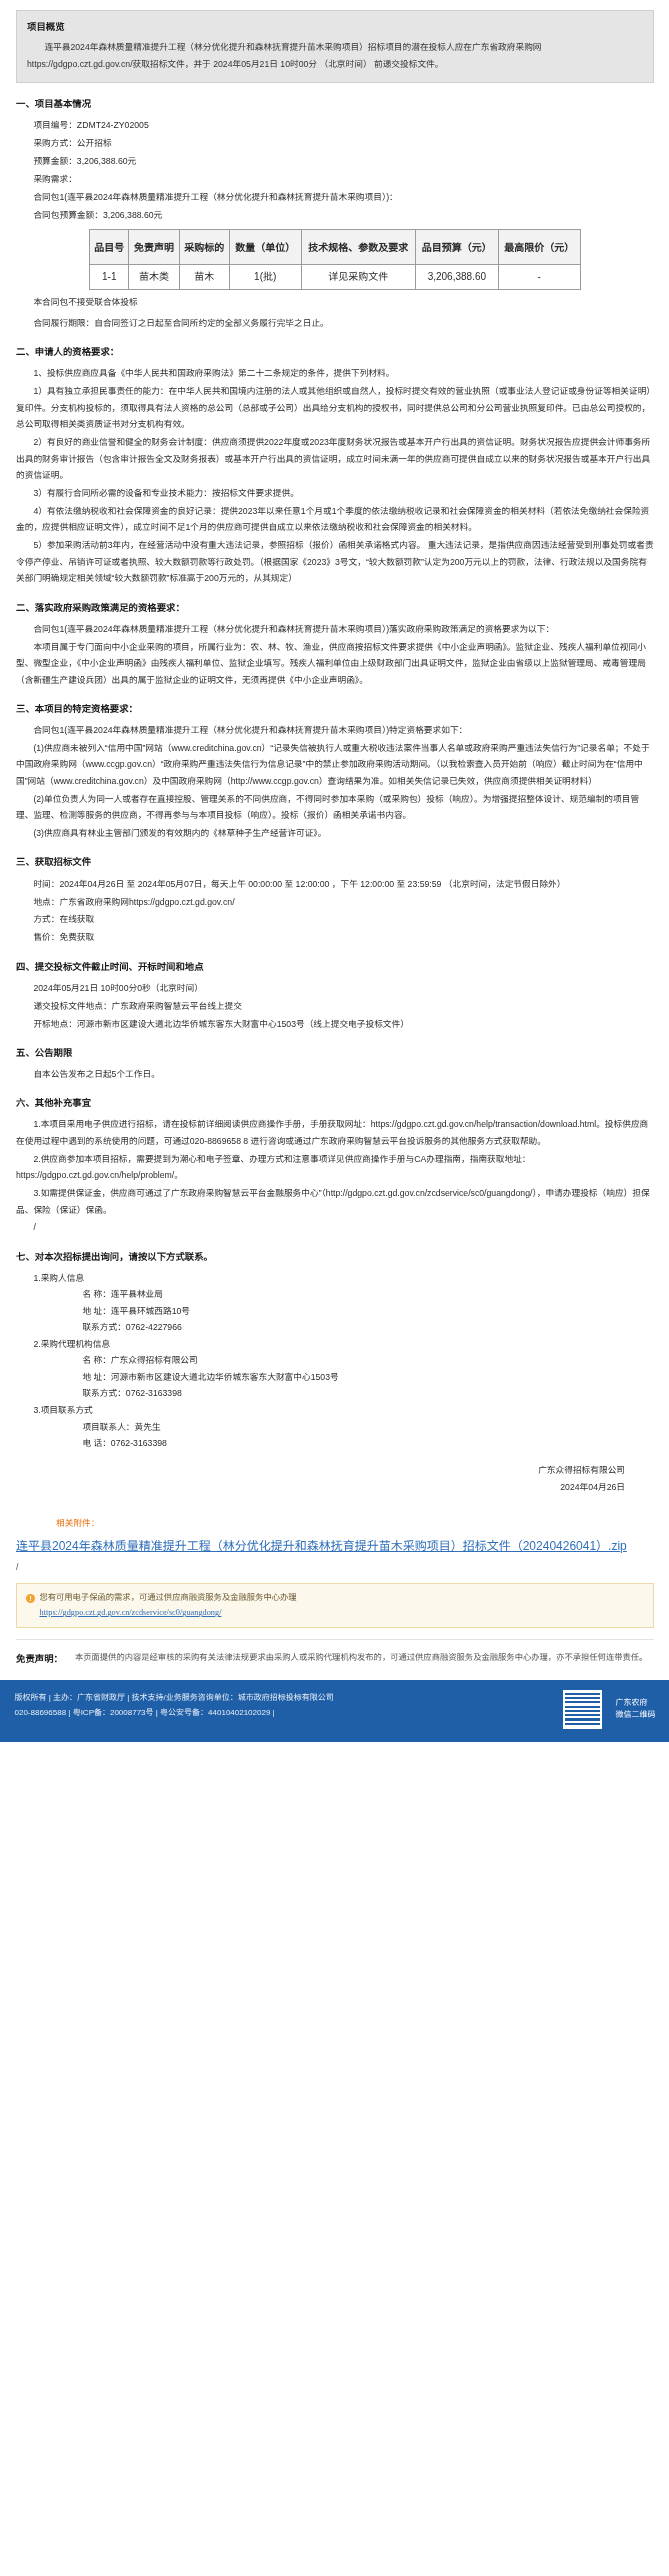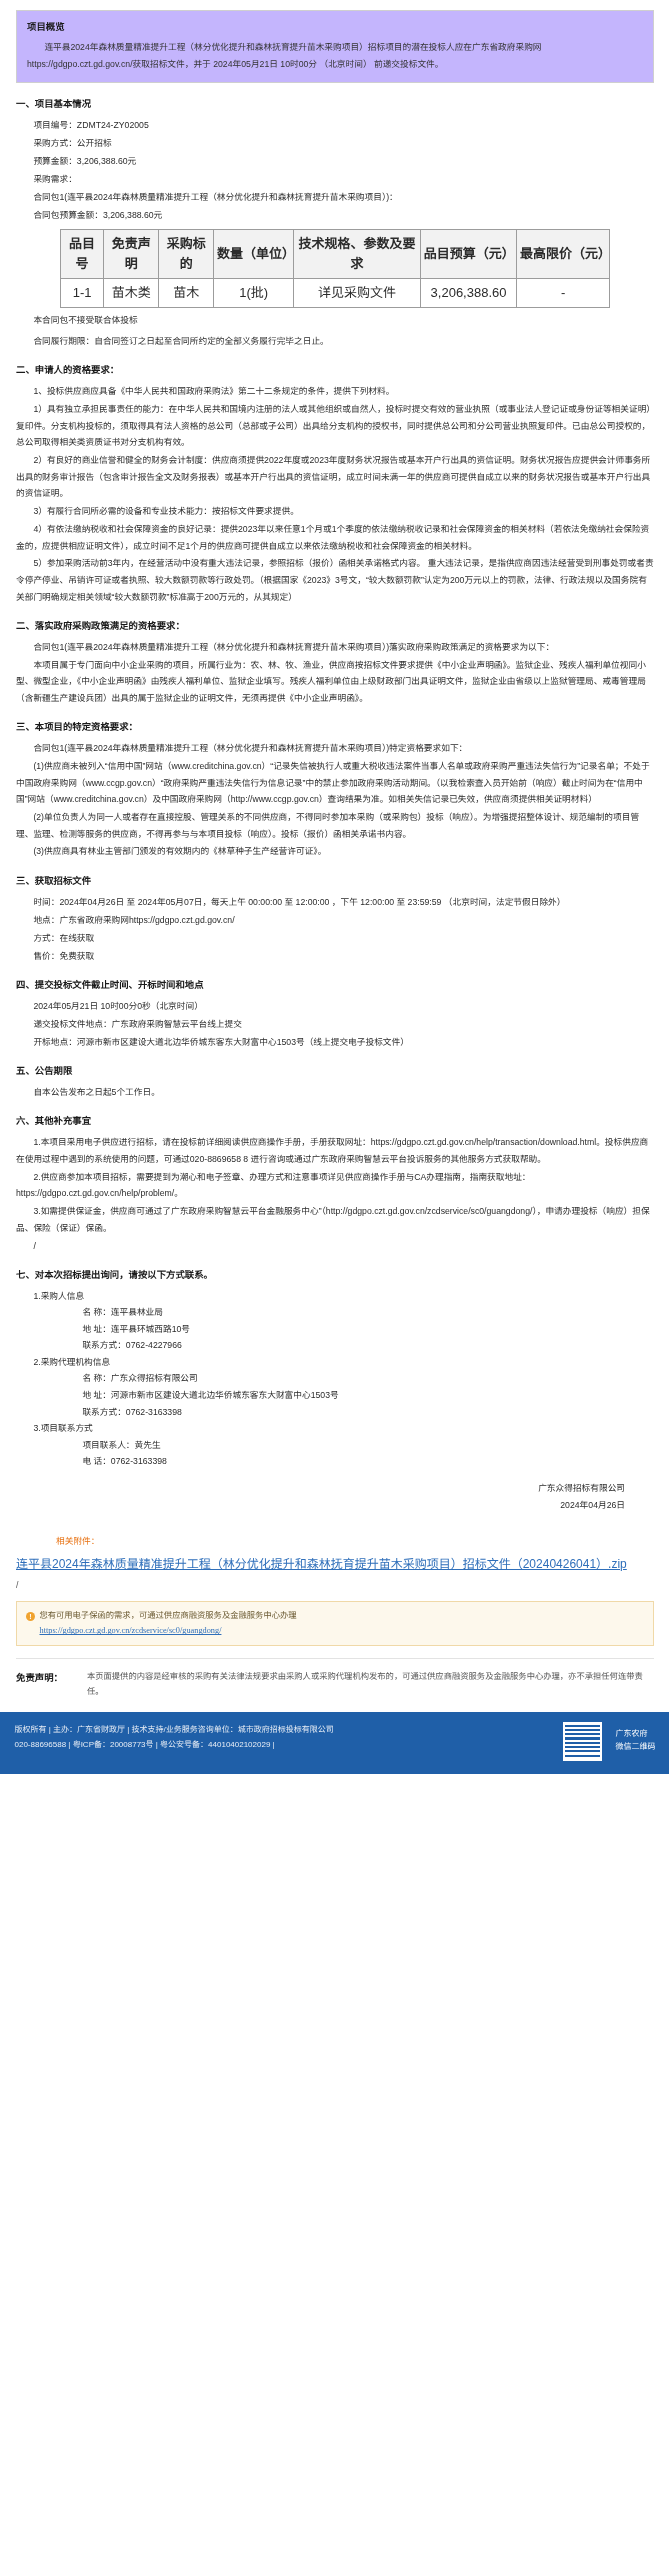--- a/index.html
+++ b/index.html
@@ -12,21 +12,21 @@
     font-size: 8.7px;
     line-height: 1.9;
   }
   .page { width: 670px; position: relative; }
 
   .content { padding: 10px 16px 0 16px; }
 
   
   .summary-box {
     border: 0.7px solid #cfcfcf;
-    background: #c4b5fd;
+    background: #e5e5e5;
     padding: 7.2px 10px 8.7px 10px;
     margin-bottom: 10px;
   }
   .summary-title {
     font-size: 9.4px;
     font-weight: bold;
     color: #1a1a1a;
     margin-bottom: 2.9px;
   }
   .summary-text {
@@ -45,23 +45,23 @@
   p.para {
     margin: 0 0 1.4px 0;
     text-indent: 17.4px;
   }
   p.tight { margin:0; }
   .indent1 { padding-left: 17.4px; }
 
   
   table.goods {
     border-collapse: collapse;
-    width: 550px;
+    width: 492px;
     margin: 5.8px auto 4.3px auto;
-    font-size: 13px;
+    font-size: 10px;
     padding-left: 20px;
   }
   table.goods th, table.goods td {
     border: 0.7px solid #9c9c9c;
     text-align: center;
     vertical-align: middle;
     padding: 4.3px 2.9px;
     line-height: 1.5;
   }
   table.goods thead th {
@@ -119,21 +119,21 @@
     font-weight: bold;
   }
   .notice-box a { color: #2f6fba; text-decoration: underline; display:block; padding-left: 13.8px; font-family: Liberation Serif, serif; }
 
   
   .disclaimer {
     border-top: 0.7px solid #e3e3e3;
     margin-top: 11.6px;
     padding: 10px 0 11.6px 0;
     display: flex;
-    gap: 24px;
+    gap: 12px;
   }
   .disclaimer .dtitle {
     font-weight: bold;
     font-size: 9.4px;
     white-space: nowrap;
     color: #1a1a1a;
   }
   .disclaimer .dtext {
     font-size: 8.3px;
     color: #555;

